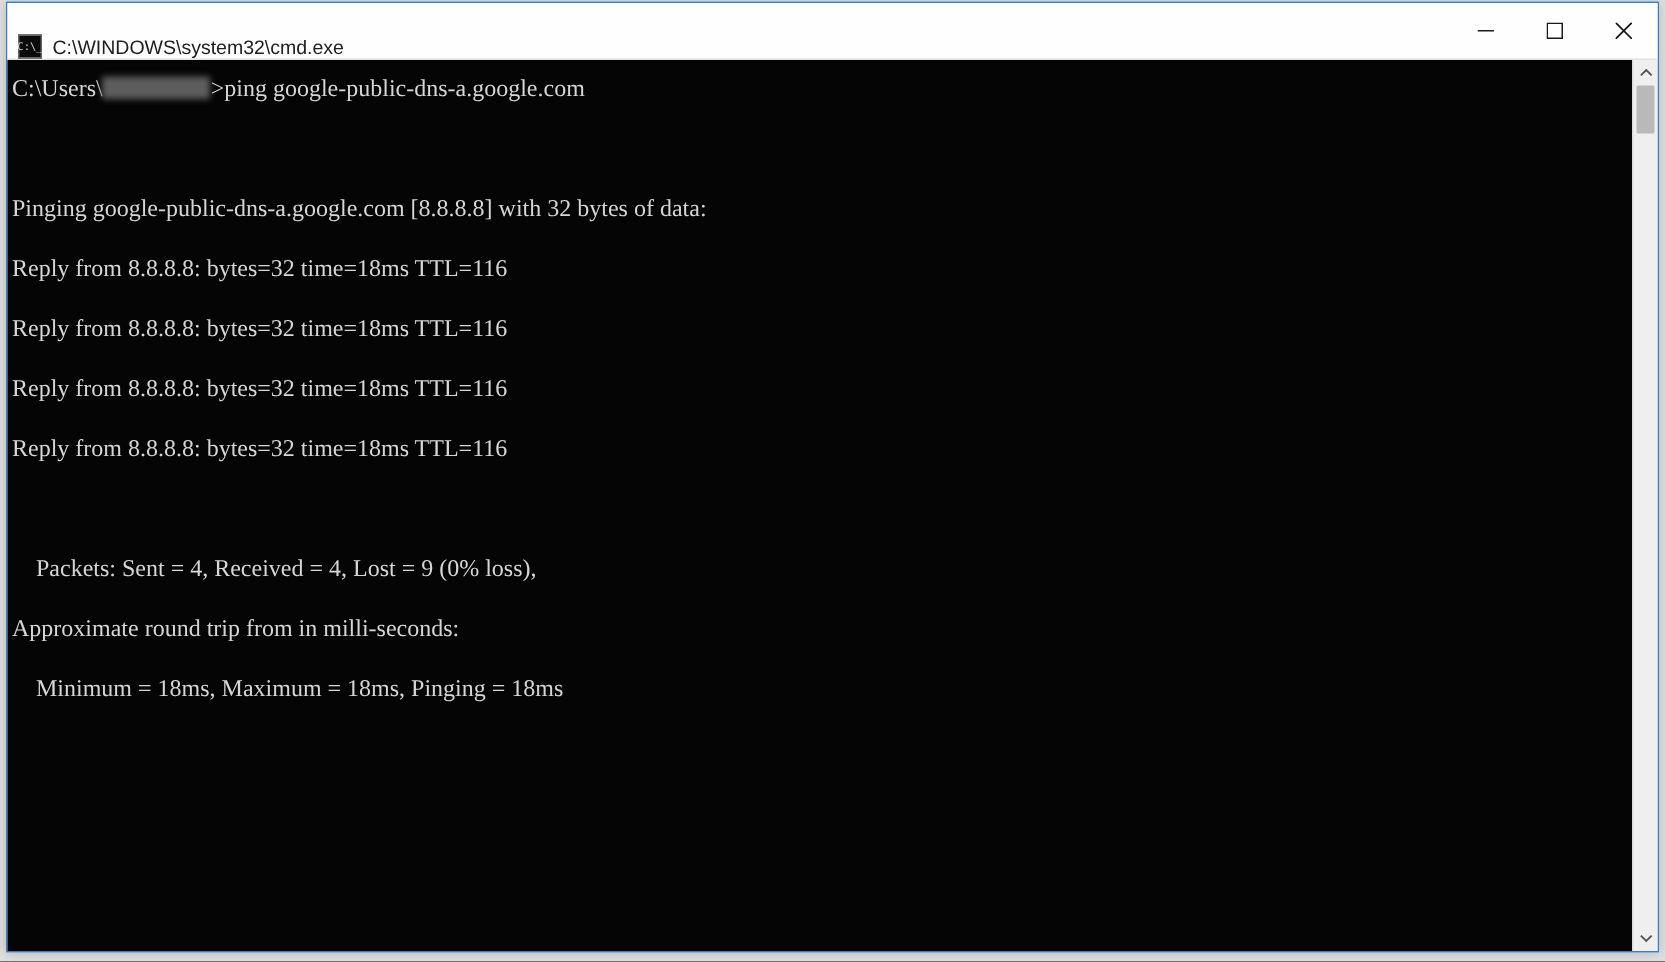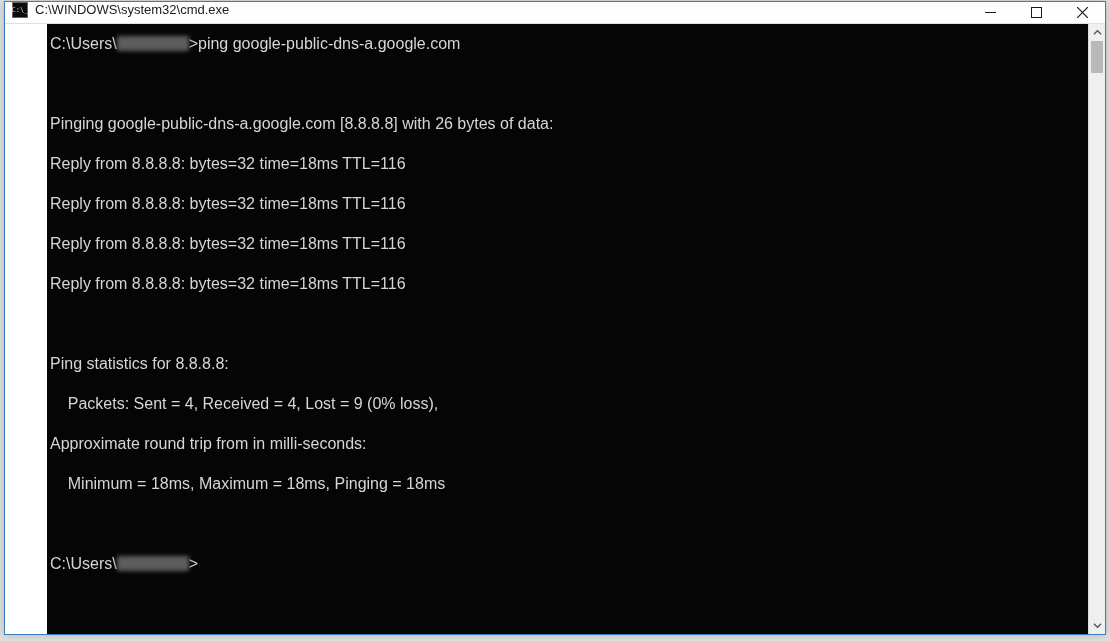--- a/index.html
+++ b/index.html
@@ -17,23 +17,23 @@
     top: 1px;
     width: 1102px;
     height: 634px;
     background: #ffffff;
     border: 1px solid #3a7dc2;
     display: flex;
     flex-direction: column;
     box-shadow: 0 0 8px rgba(0,0,0,0.2);
   }
   .titlebar {
-    height: 22px;
+    height: 38px;
     display: flex;
-    align-items: flex-start;
+    align-items: flex-end;
     background: #fefefe;
     border-bottom: 1px solid #e0e0e0;
     user-select: none;
   }
   .title-icon {
     width: 16px;
     height: 16px;
     margin: 0 7px 0 7px;
     background: #0b0b0b;
     border: 1px solid #666;
@@ -71,27 +71,26 @@
   .win-btn svg { width: 11px; height: 11px; }
   .body-row {
     flex: 1;
     display: flex;
     min-height: 0;
   }
   .terminal {
     flex: 1;
     background: #050505;
     color: #d6d6d6;
-    font-family: Liberation Sans, sans-serif;
+    font-family: Liberation Serif, serif;
     font-size: 16px;
     line-height: 20px;
     padding: 10px 8px 6px 3px;
     white-space: pre;
     overflow: hidden;
-    margin-left: 42px;
   }
   .terminal-line { display: block; min-height: 20px; }
   .redact {
     display: inline-block;
     width: 72px;
     height: 15px;
     vertical-align: -2px;
     background: #5d5d5d;
     filter: blur(2.2px);
     border-radius: 1px;
@@ -144,32 +143,31 @@
         <svg viewBox="0 0 11 11">
             <path d="M0 0 L11 11 M11 0 L0 11" stroke="currentColor" stroke-width="1.2"></path>
           </svg>
       </div>
     </div>
   </div>
 
   <div class="body-row">
     <div class="terminal"><span class="terminal-line"><span>C:\Users\</span><span class="redact"></span><span>&gt;</span><span>ping google-public-dns-a.google.com</span></span>
 <span class="terminal-line"></span>
-<span class="terminal-line">Pinging google-public-dns-a.google.com [8.8.8.8] with 26 bytes of data:</span>
+<span class="terminal-line">Pinging google-public-dns-a.google.com [8.8.8.8] with 32 bytes of data:</span>
 <span class="terminal-line">Reply from 8.8.8.8: bytes=32 time=18ms TTL=116</span>
 <span class="terminal-line">Reply from 8.8.8.8: bytes=32 time=18ms TTL=116</span>
 <span class="terminal-line">Reply from 8.8.8.8: bytes=32 time=18ms TTL=116</span>
 <span class="terminal-line">Reply from 8.8.8.8: bytes=32 time=18ms TTL=116</span>
 <span class="terminal-line"></span>
-<span class="terminal-line">Ping statistics for 8.8.8.8:</span>
 <span class="terminal-line">    Packets: Sent = 4, Received = 4, Lost = 9 (0% loss),</span>
 <span class="terminal-line">Approximate round trip from in milli-seconds:</span>
 <span class="terminal-line">    Minimum = 18ms, Maximum = 18ms, Pinging = 18ms</span>
 <span class="terminal-line"></span>
-<span class="terminal-line"><span>C:\Users\</span><span class="redact"></span><span>&gt;</span></span></div>
+</div>
 
     <div class="scrollbar">
       <div class="sb-arrow">
         <svg viewBox="0 0 10 10">
             <path d="M1 7 L5 3 L9 7" fill="none" stroke="currentColor" stroke-width="1.4"></path>
           </svg>
       </div>
       <div class="sb-track">
         <div class="sb-thumb"></div>
       </div>

